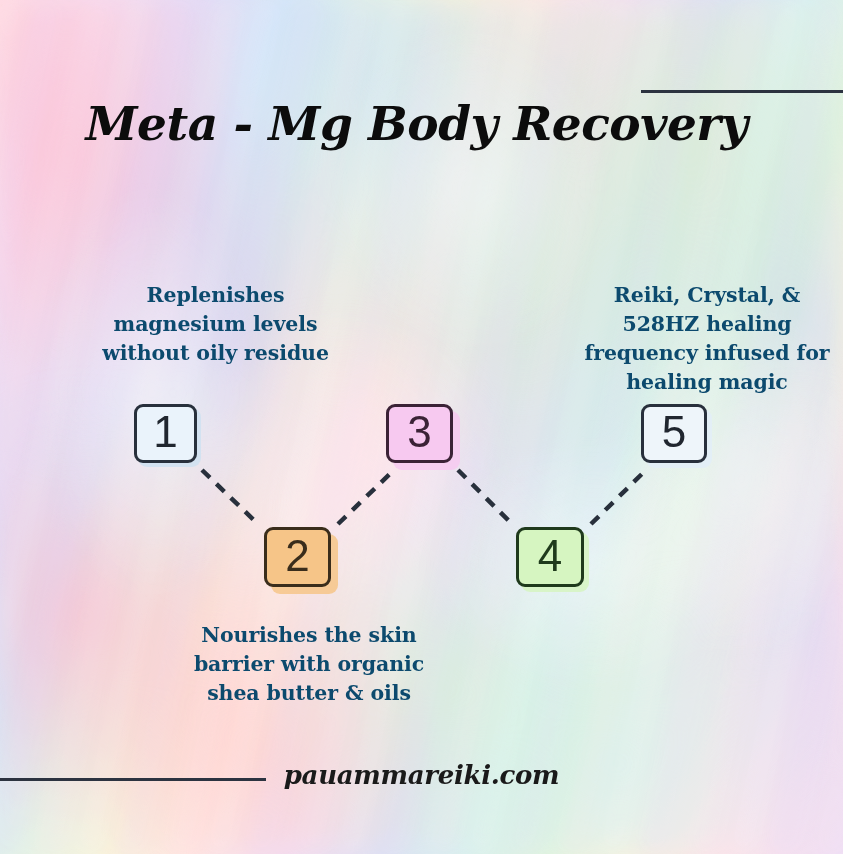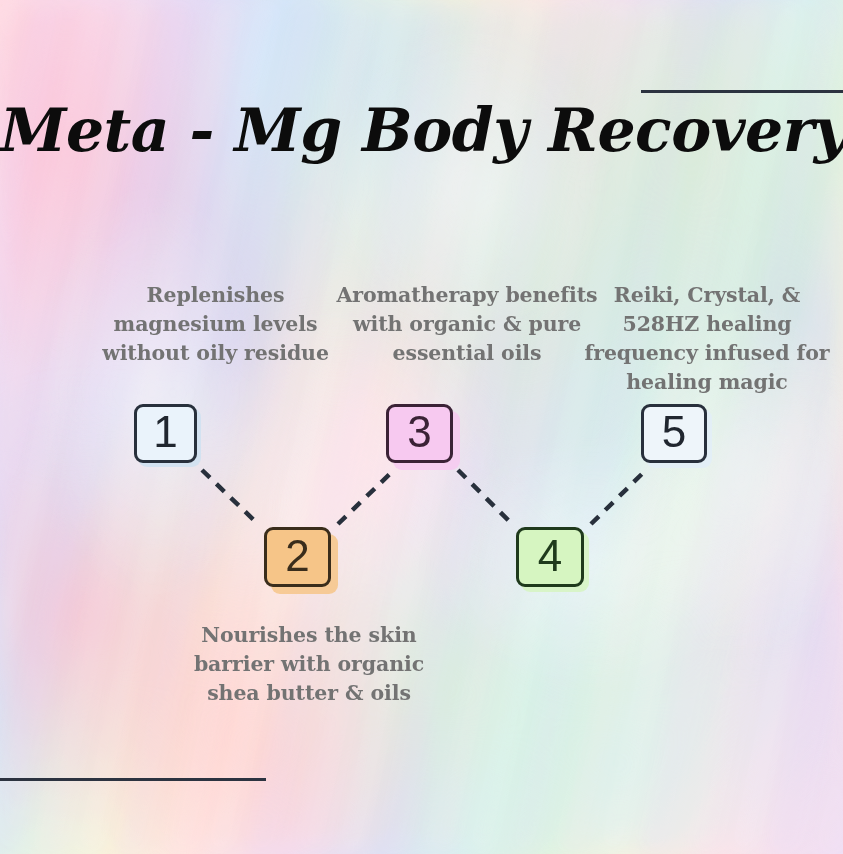--- a/index.html
+++ b/index.html
@@ -101,30 +101,30 @@
     position: absolute;
     top: 100px;
     left: 0;
     width: 833px;
     text-align: center;
     line-height: 1.02;
     color: #0c0c0c;
     font-family: "DejaVu Serif", serif;
     font-weight: bold;
     font-style: italic;
-    font-size: 60px;
+    font-size: 47px;
     letter-spacing: -0.5px;
   }
   #title-block .tline { display: block; white-space: nowrap; }
 
   
   .caption {
     position: absolute;
     text-align: center;
-    color: #737373;
+    color: #0c4a6e;
     font-family: "DejaVu Serif", serif;
     font-weight: bold;
     font-size: 20.5px;
     line-height: 1.42;
     letter-spacing: -0.1px;
   }
   #caption-1 { top: 281px; left: 78px; width: 275px; }
   #caption-3 { top: 281px; left: 332px; width: 270px; }
   #caption-5 { top: 281px; left: 578px; width: 258px; }
   #caption-2 { top: 621px; left: 170px; width: 278px; }
@@ -215,21 +215,20 @@
   <div class="bg-layer" id="bg-veil"></div>
 
   <div class="rule" id="rule-top-right"></div>
   <div class="rule" id="rule-bottom-left"></div>
 
   <div id="title-block">
     <span class="tline">Meta - Mg Body Recovery</span>
   </div>
 
   <div class="caption" id="caption-1">Replenishes magnesium levels without oily residue</div>
-  <div class="caption" id="caption-3">Aromatherapy benefits with organic &amp; pure essential oils</div>
   <div class="caption" id="caption-5">Reiki, Crystal, &amp; 528HZ healing frequency infused for healing magic</div>
   <div class="caption" id="caption-2">Nourishes the skin barrier with organic shea butter &amp; oils</div>
 
   <svg id="connectors" width="843" height="854" viewBox="0 0 843 854">
     <line x1="202" y1="470" x2="258" y2="524" stroke="#28303c" stroke-width="4.5" stroke-linecap="butt" stroke-dasharray="11 9"></line>
     <line x1="338" y1="524" x2="394" y2="470" stroke="#28303c" stroke-width="4.5" stroke-linecap="butt" stroke-dasharray="11 9"></line>
     <line x1="458" y1="470" x2="512" y2="524" stroke="#28303c" stroke-width="4.5" stroke-linecap="butt" stroke-dasharray="11 9"></line>
     <line x1="591" y1="524" x2="646" y2="470" stroke="#28303c" stroke-width="4.5" stroke-linecap="butt" stroke-dasharray="11 9"></line>
   </svg>
 
@@ -242,14 +241,15 @@
   <div class="num-box" id="box-3">
     <span>3</span>
   </div>
   <div class="num-box" id="box-4">
     <span>4</span>
   </div>
   <div class="num-box" id="box-5">
     <span>5</span>
   </div>
 
+  <div id="footer-url">pauammareiki.com</div>
 
 </div>
 
 </body></html>

